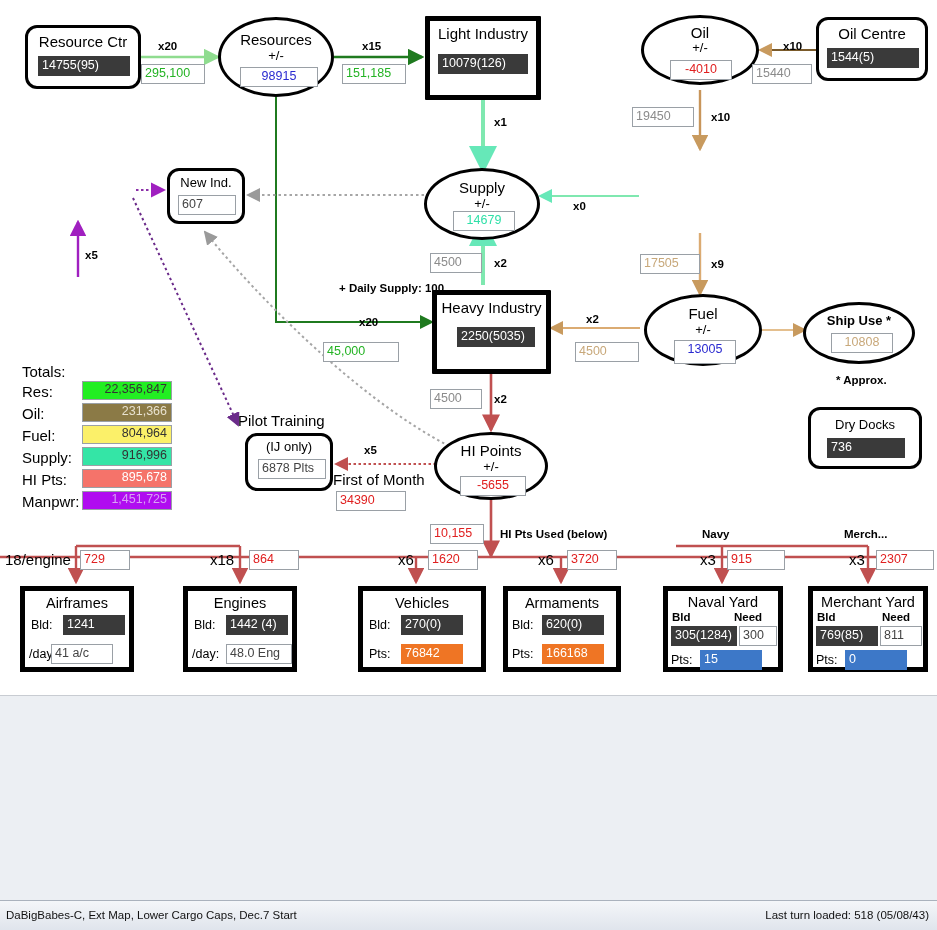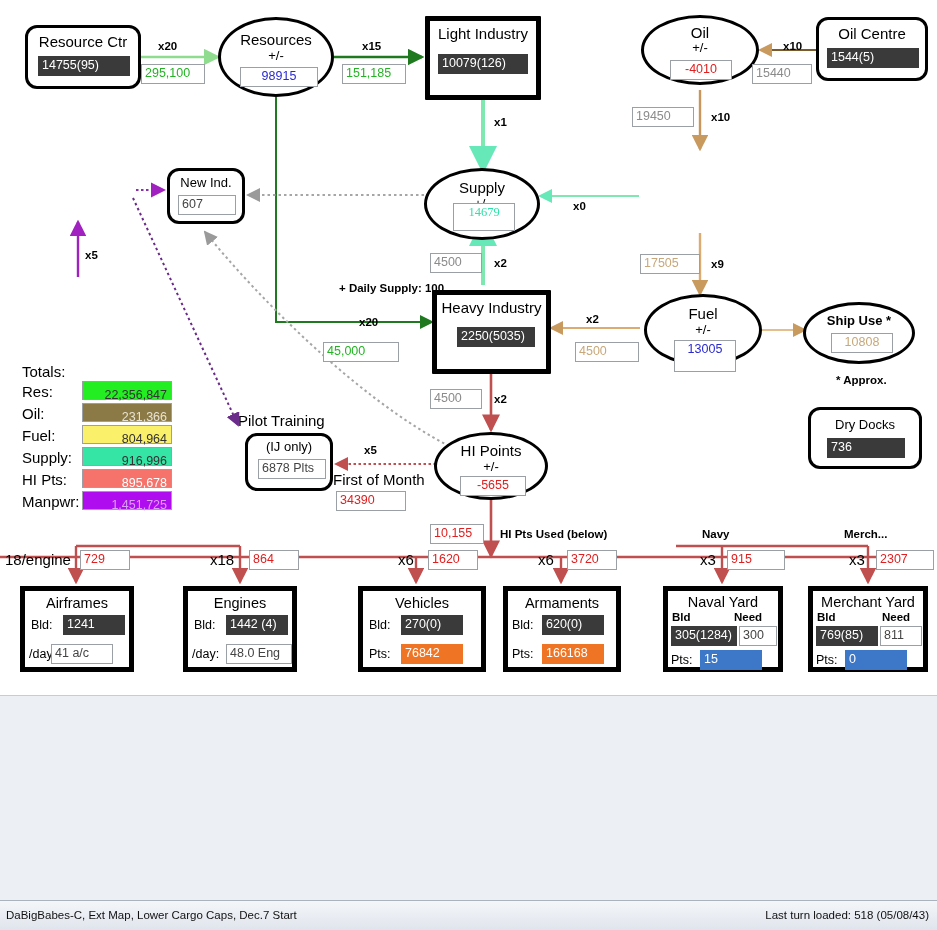--- a/index.html
+++ b/index.html
@@ -46,21 +46,21 @@
   
   .lbl{position:absolute;font-size:12px;color:#000;white-space:nowrap;}
   .lbl.b{font-weight:bold;font-size:11.5px;}
   .lbl.big{font-size:15px;}
 
   
   #totals{position:absolute;left:22px;top:365px;width:150px;}
   #totals .trow{position:relative;height:22px;}
   #totals .tname{position:absolute;left:0;top:2px;font-size:15px;color:#000;}
   #totals .tval{position:absolute;left:60px;top:0px;width:90px;height:19px;box-sizing:border-box;
-     border:1px solid #9aa0a6;text-align:right;padding:6px 4px;font-size:12.5px;line-height:15px;color:#333;}
+     border:1px solid #9aa0a6;text-align:right;padding:0 4px;font-size:12.5px;line-height:15px;color:#333;}
   #totalshdr{position:absolute;left:22px;top:363px;font-size:15px;}
 
   
   .fbox{position:absolute;border:5px solid #000;background:#fff;box-sizing:border-box;}
   .fname{position:absolute;left:0;right:0;text-align:center;font-size:14.5px;}
   .frow{position:absolute;font-size:12.5px;}
 </style>
 </head>
 <body>
 
@@ -178,32 +178,32 @@
 
 <div class="node rbox" style="left:167px;top:168px;width:78px;height:56px;">
   <div class="ttl sm" style="top:4px;">New Ind.</div>
   <div class="fld" style="left:8px;top:24px;width:58px;height:20px;">607</div>
 </div>
 
 
 <div class="node ell" style="left:424px;top:168px;width:116px;height:72px;">
   <div class="ttl" style="top:8px;">Supply</div>
   <div class="sub" style="top:25px;">+/-</div>
-  <div class="fld mint c" style="left:26px;top:32px;width:62px;height:28px;font-family:Liberation Serif, serif;">14679</div>
+  <div class="fld mint c" style="left:26px;top:40px;width:62px;height:20px;">14679</div>
 </div>
 
 <div class="node sqbox" style="left:432px;top:290px;width:119px;height:84px;">
   <div class="ttl" style="top:4px;">Heavy Industry</div>
   <div class="fld dark" style="left:20px;top:32px;width:78px;height:20px;">2250(5035)</div>
 </div>
 
 <div class="node ell" style="left:644px;top:294px;width:118px;height:72px;">
   <div class="ttl" style="top:8px;">Fuel</div>
   <div class="sub" style="top:25px;">+/-</div>
-  <div class="fld blue c" style="left:27px;top:43px;width:62px;height:32px;">13005</div>
+  <div class="fld blue c" style="left:27px;top:43px;width:62px;height:24px;">13005</div>
 </div>
 
 <div class="node ell" style="left:803px;top:302px;width:112px;height:62px;">
   <div class="ttl sm" style="top:8px;font-weight:bold;">Ship Use *</div>
   <div class="fld tan c" style="left:25px;top:28px;width:62px;height:20px;">10808</div>
 </div>
 <div class="lbl b" style="left:836px;top:374px;">* Approx.</div>
 
 <div class="node rbox" style="left:808px;top:407px;width:114px;height:62px;">
   <div class="ttl sm" style="top:7px;">Dry Docks</div>

